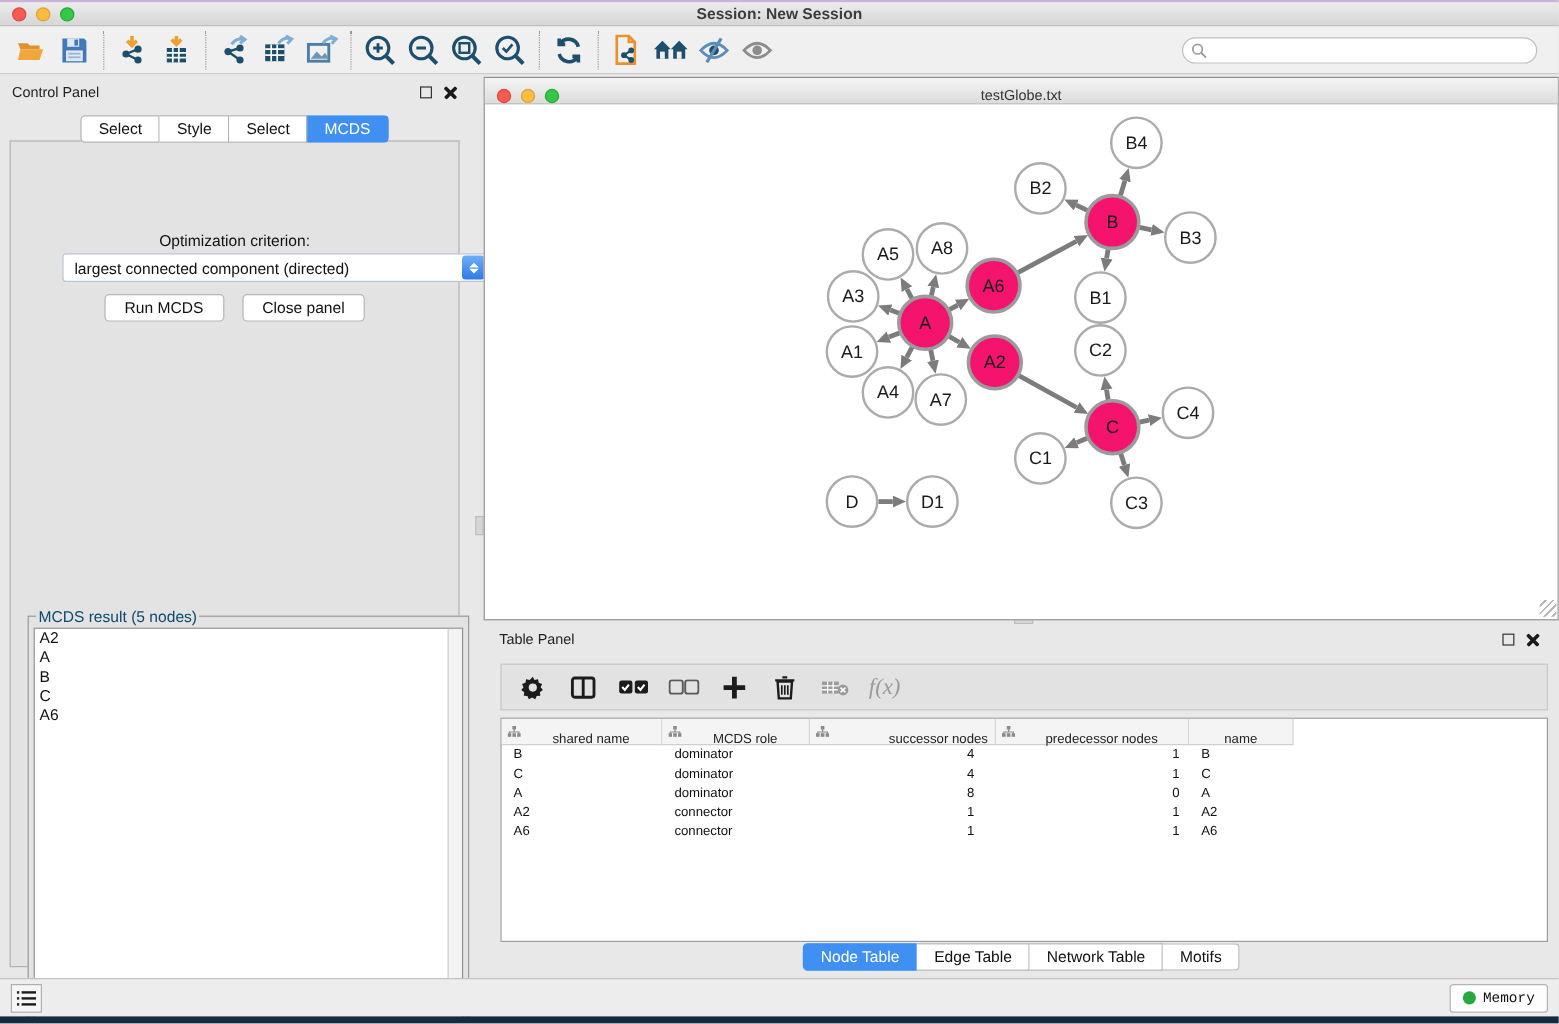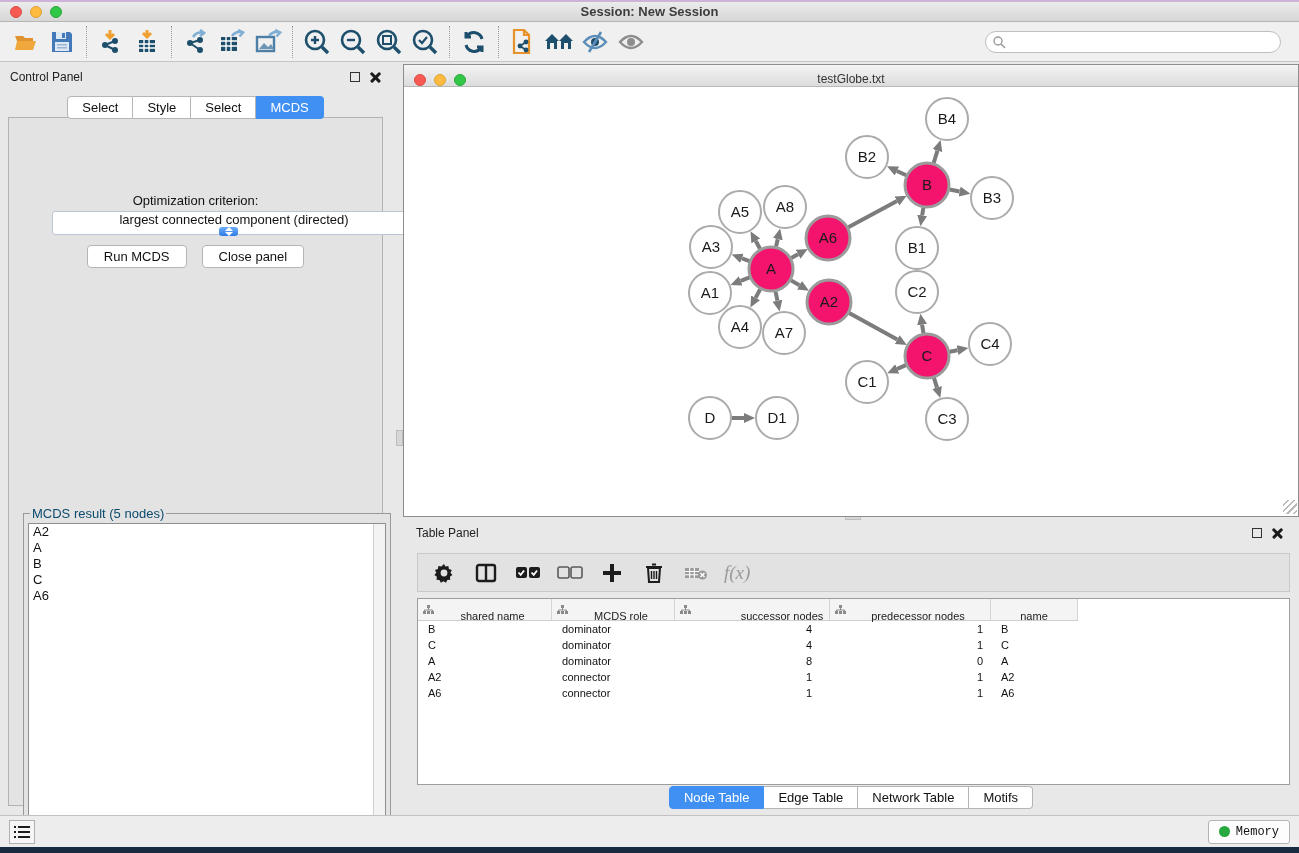--- a/index.html
+++ b/index.html
@@ -46,21 +46,21 @@
     border:1px solid #b2b2b2; background:#e3e3e3; }
   .seg-tabs { position:absolute; top:32px; left:0; right:0; display:flex; justify-content:center; z-index:3; }
   .seg { font-size:13px; color:#111; background:#fff; border:1px solid #b5b5b5; border-left:none;
     padding:3px 14px; cursor:pointer; }
   .seg:first-child { border-left:1px solid #b5b5b5; border-radius:4px 0 0 4px; }
   .seg:last-child { border-radius:0 4px 4px 0; }
   .seg.active { background:#3f90f2; border-color:#3f90f2; color:#fff; }
 
   .opt-label { position:absolute; top:75px; left:0; right:0; text-align:center; font-size:13px; color:#111; }
   .dropdown { position:absolute; top:93px; left:43px; width:355px; height:24px; background:#fff;
-    border:1px solid #b9c6d4; border-radius:3px; display:flex; align-items:center; cursor:pointer;flex-direction:column; }
+    border:1px solid #b9c6d4; border-radius:3px; display:flex; align-items:center; cursor:pointer; }
   .dropdown .dval { flex:1; font-size:13px; color:#111; padding-left:9px; white-space:nowrap; }
   .dd-stepper { width:19px; height:20px; margin-right:2px; border-radius:3px;
     background:linear-gradient(#6eaef8,#2f7ae5); display:flex; flex-direction:column; align-items:center; justify-content:center; gap:1px; }
   .dd-stepper span { width:0; height:0; border-left:4px solid transparent; border-right:4px solid transparent; }
   .dd-up { border-bottom:4px solid #fff; } .dd-down { border-top:4px solid #fff; }
 
   .cp-buttons { position:absolute; top:127px; left:0; right:0; display:flex; justify-content:center; gap:15px; }
   .mac-btn { background:#fff; border:1px solid #b5b5b5; border-radius:4px; font-size:13px; color:#111;
     padding:3px 16px; cursor:pointer; font-family:"Liberation Sans",sans-serif; }
 

